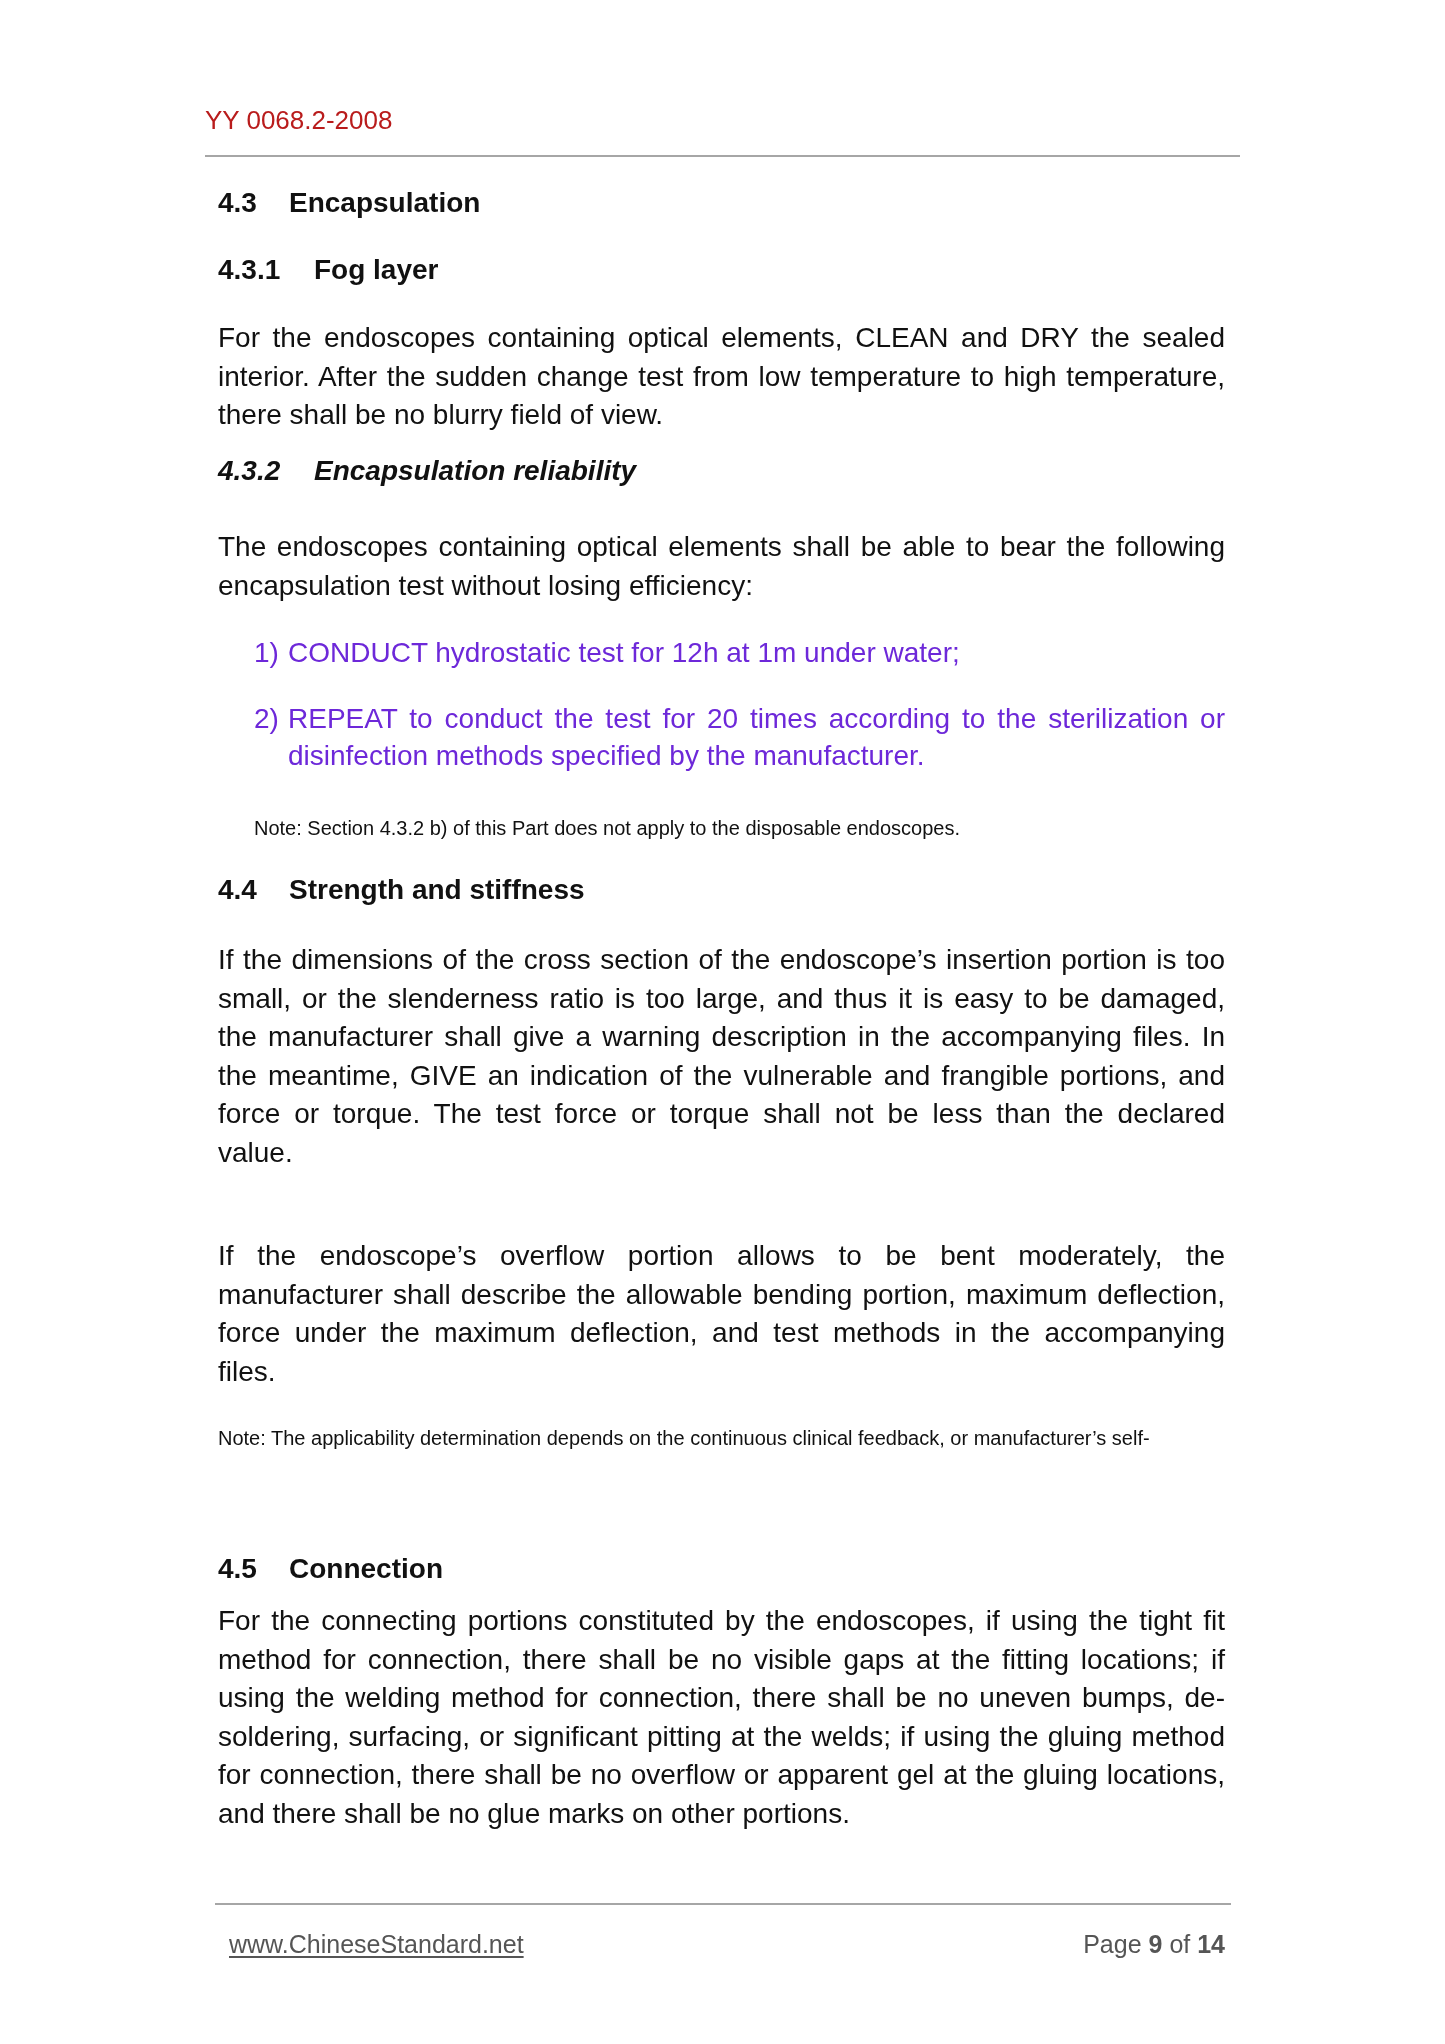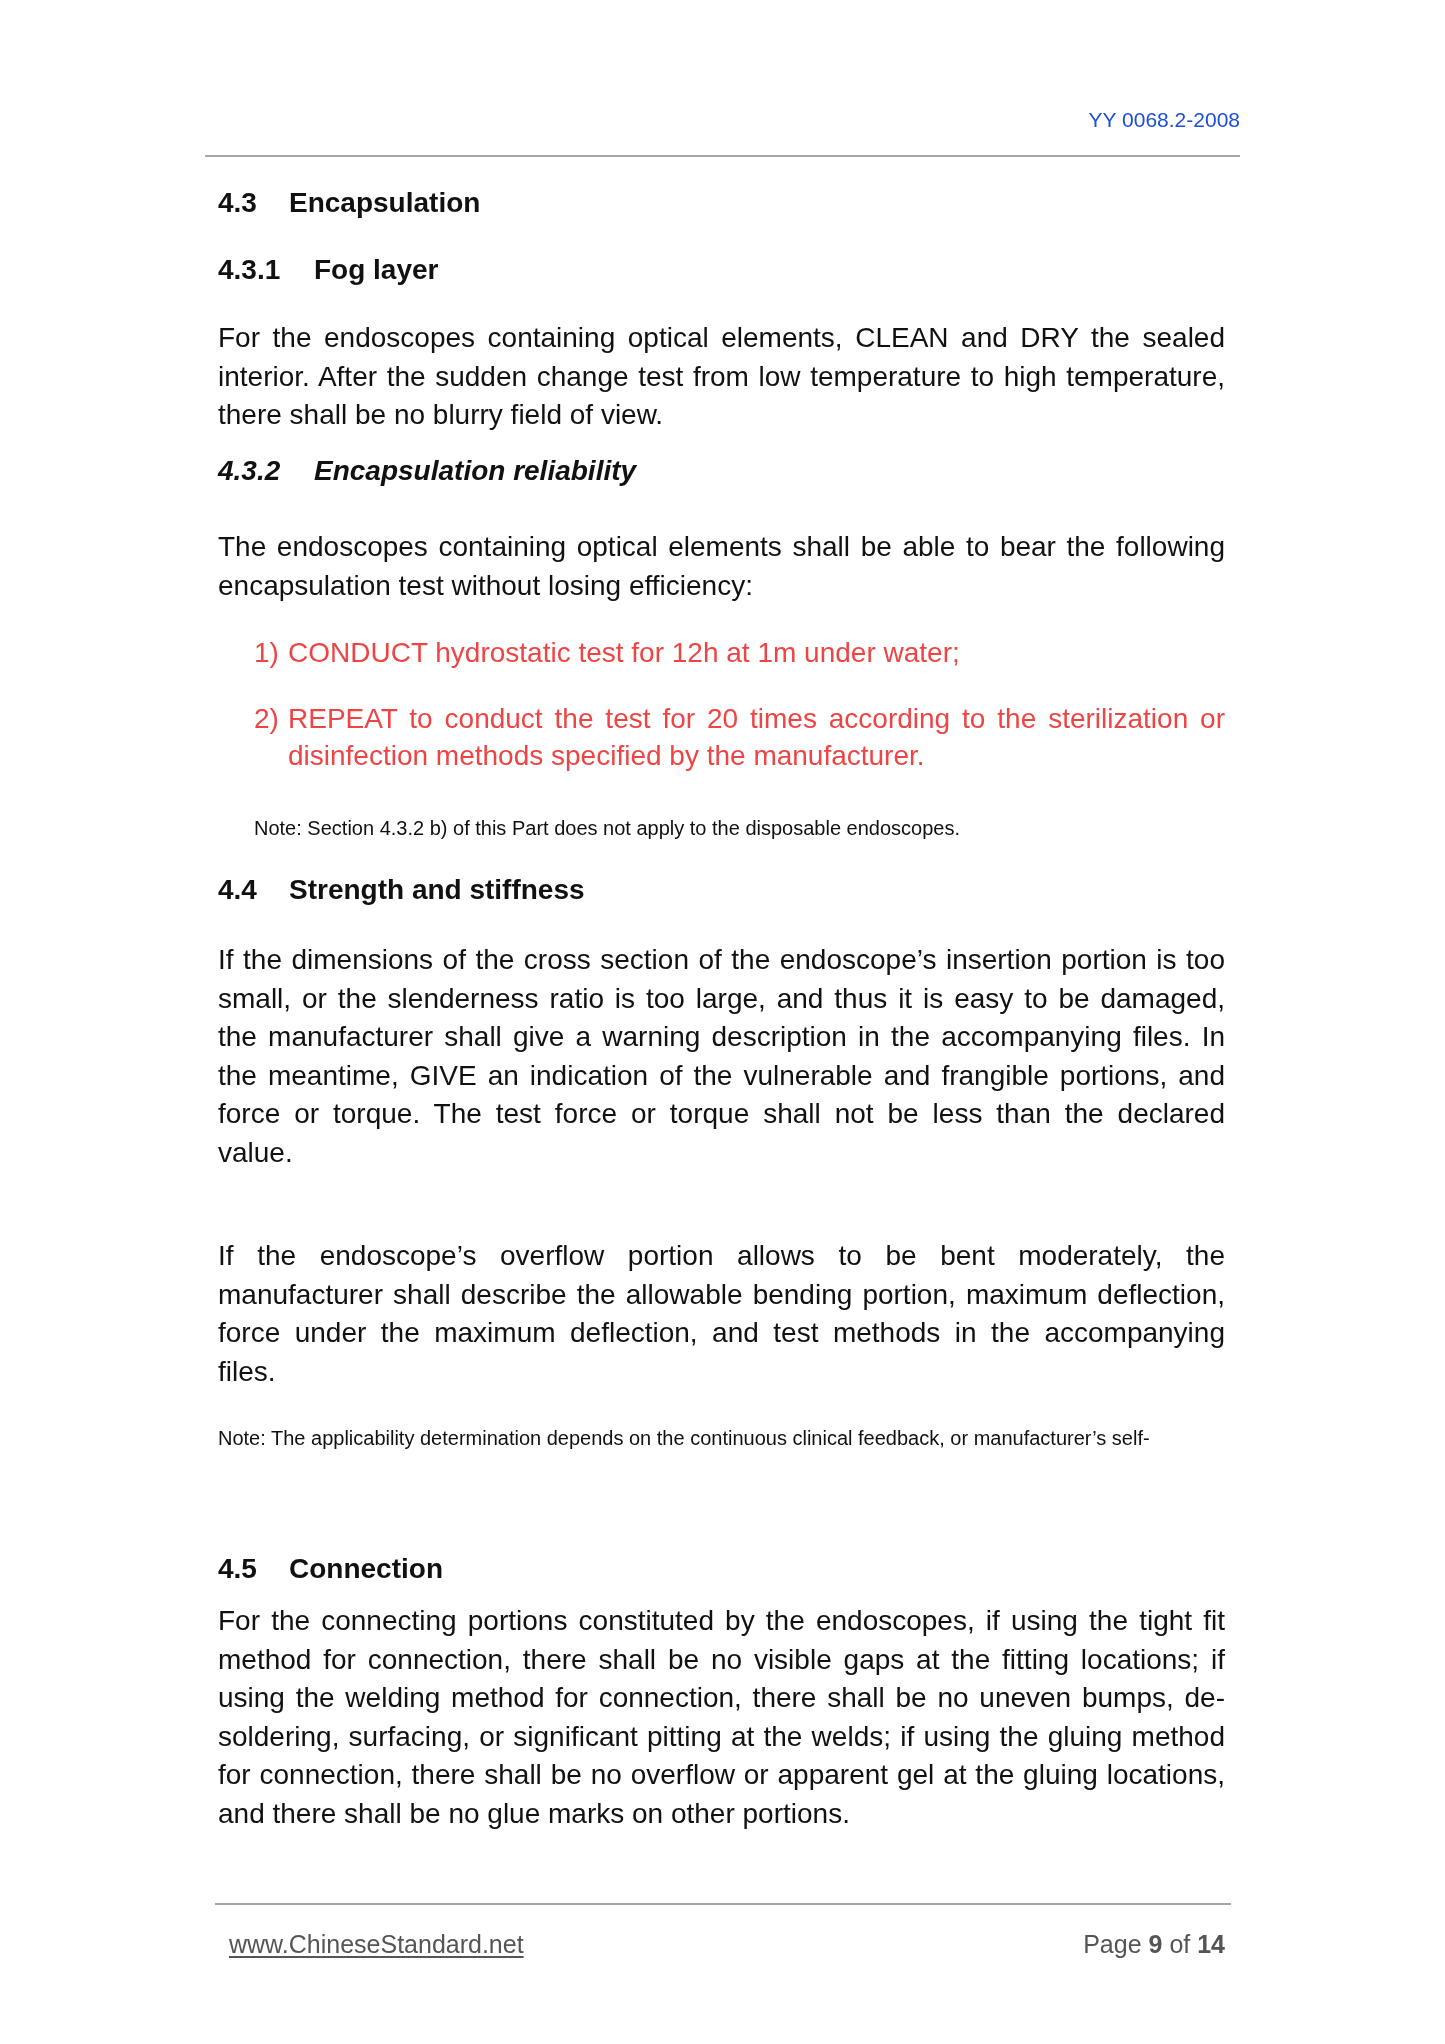--- a/index.html
+++ b/index.html
@@ -13,24 +13,24 @@
       position: relative;
       overflow: hidden;
       font-family: "Liberation Sans", "DejaVu Sans", sans-serif;
       color: #111111;
     }
     .page-header-title {
       position: absolute;
       left: 205px;
       width: 1035px;
       top: 103px;
-      text-align: right;
-      font-size: 21px;
+      text-align: left;
+      font-size: 26px;
       line-height: 34px;
-      color: #1d4ed8;
+      color: #b91c1c;
     }
     .rule {
       position: absolute;
       height: 2px;
       background: #a6a6a6;
     }
     .rule-top { left: 205px; width: 1035px; top: 155px; }
     .rule-bottom { left: 215px; width: 1016px; top: 1903px; }
 
     .block {
@@ -66,21 +66,21 @@
     .para .line.last {
       text-align-last: left;
     }
 
     .list-item {
       position: absolute;
       left: 254px;
       width: 971px;
       font-size: 28px;
       line-height: 37px;
-      color: #ef4444;
+      color: #6d28d9;
     }
     .list-item .marker {
       display: inline-block;
       width: 34px;
     }
     .list-item .cont {
       display: block;
       padding-left: 34px;
     }
     .list-item .first {

